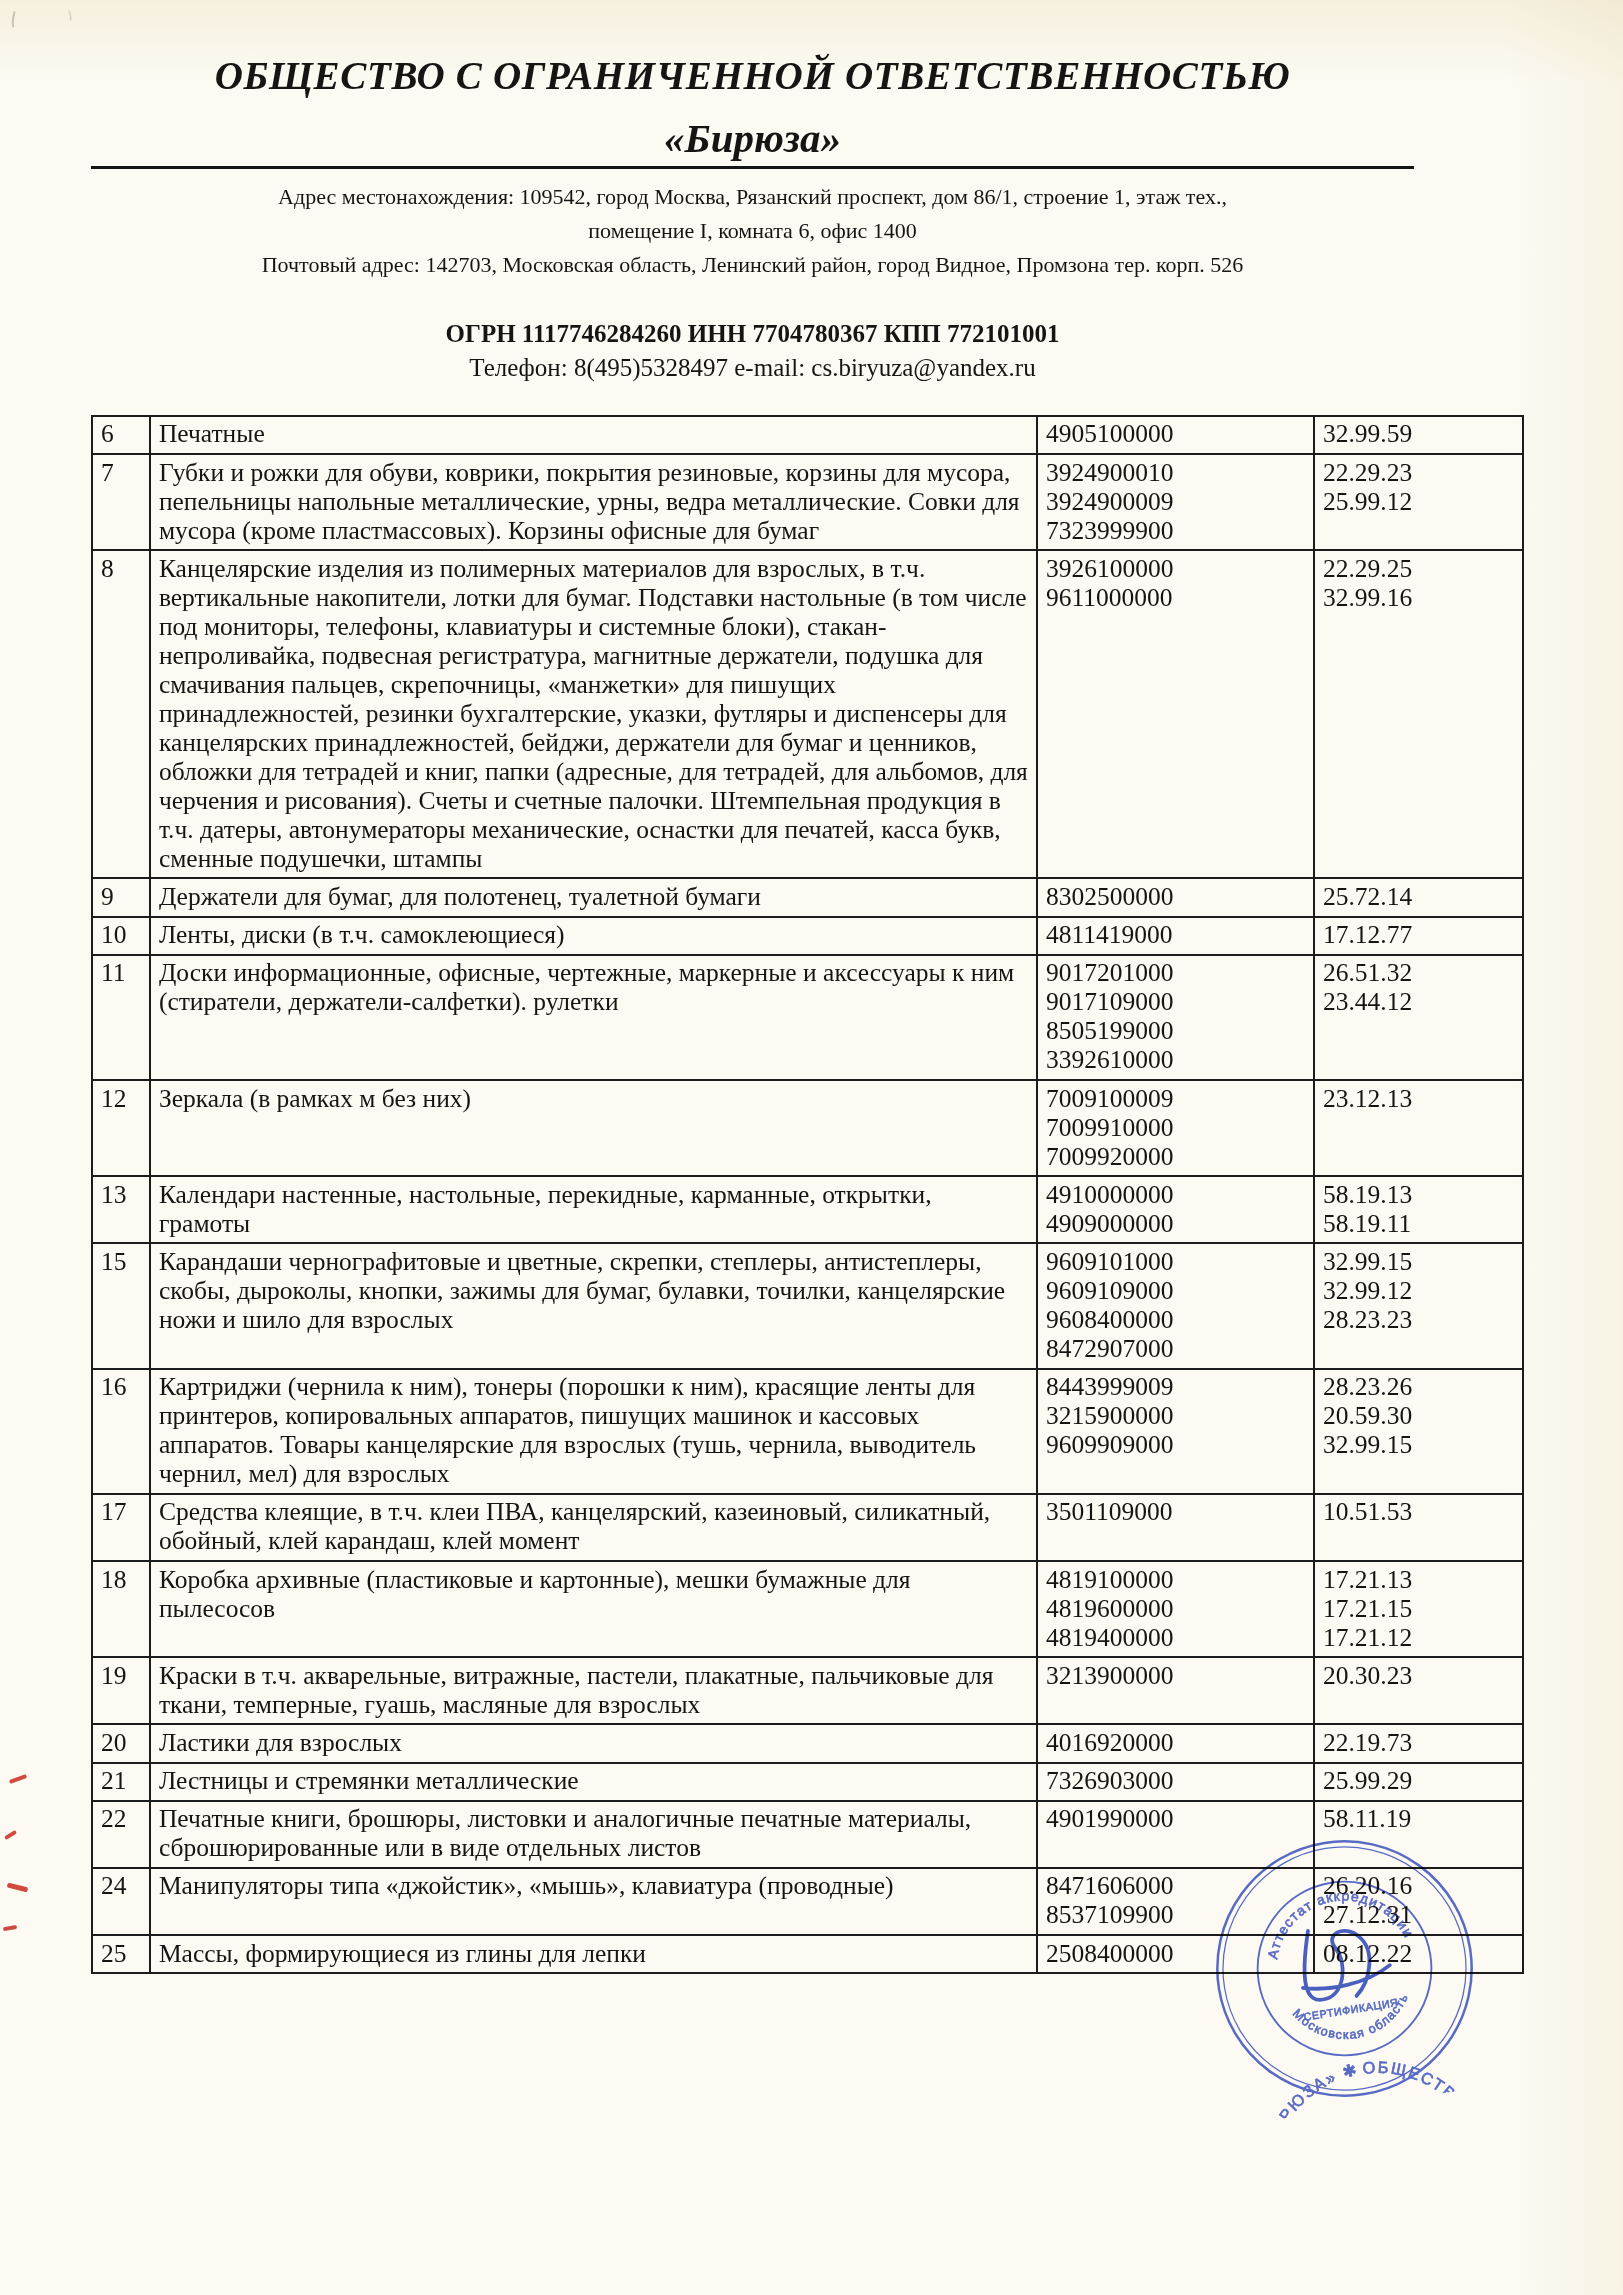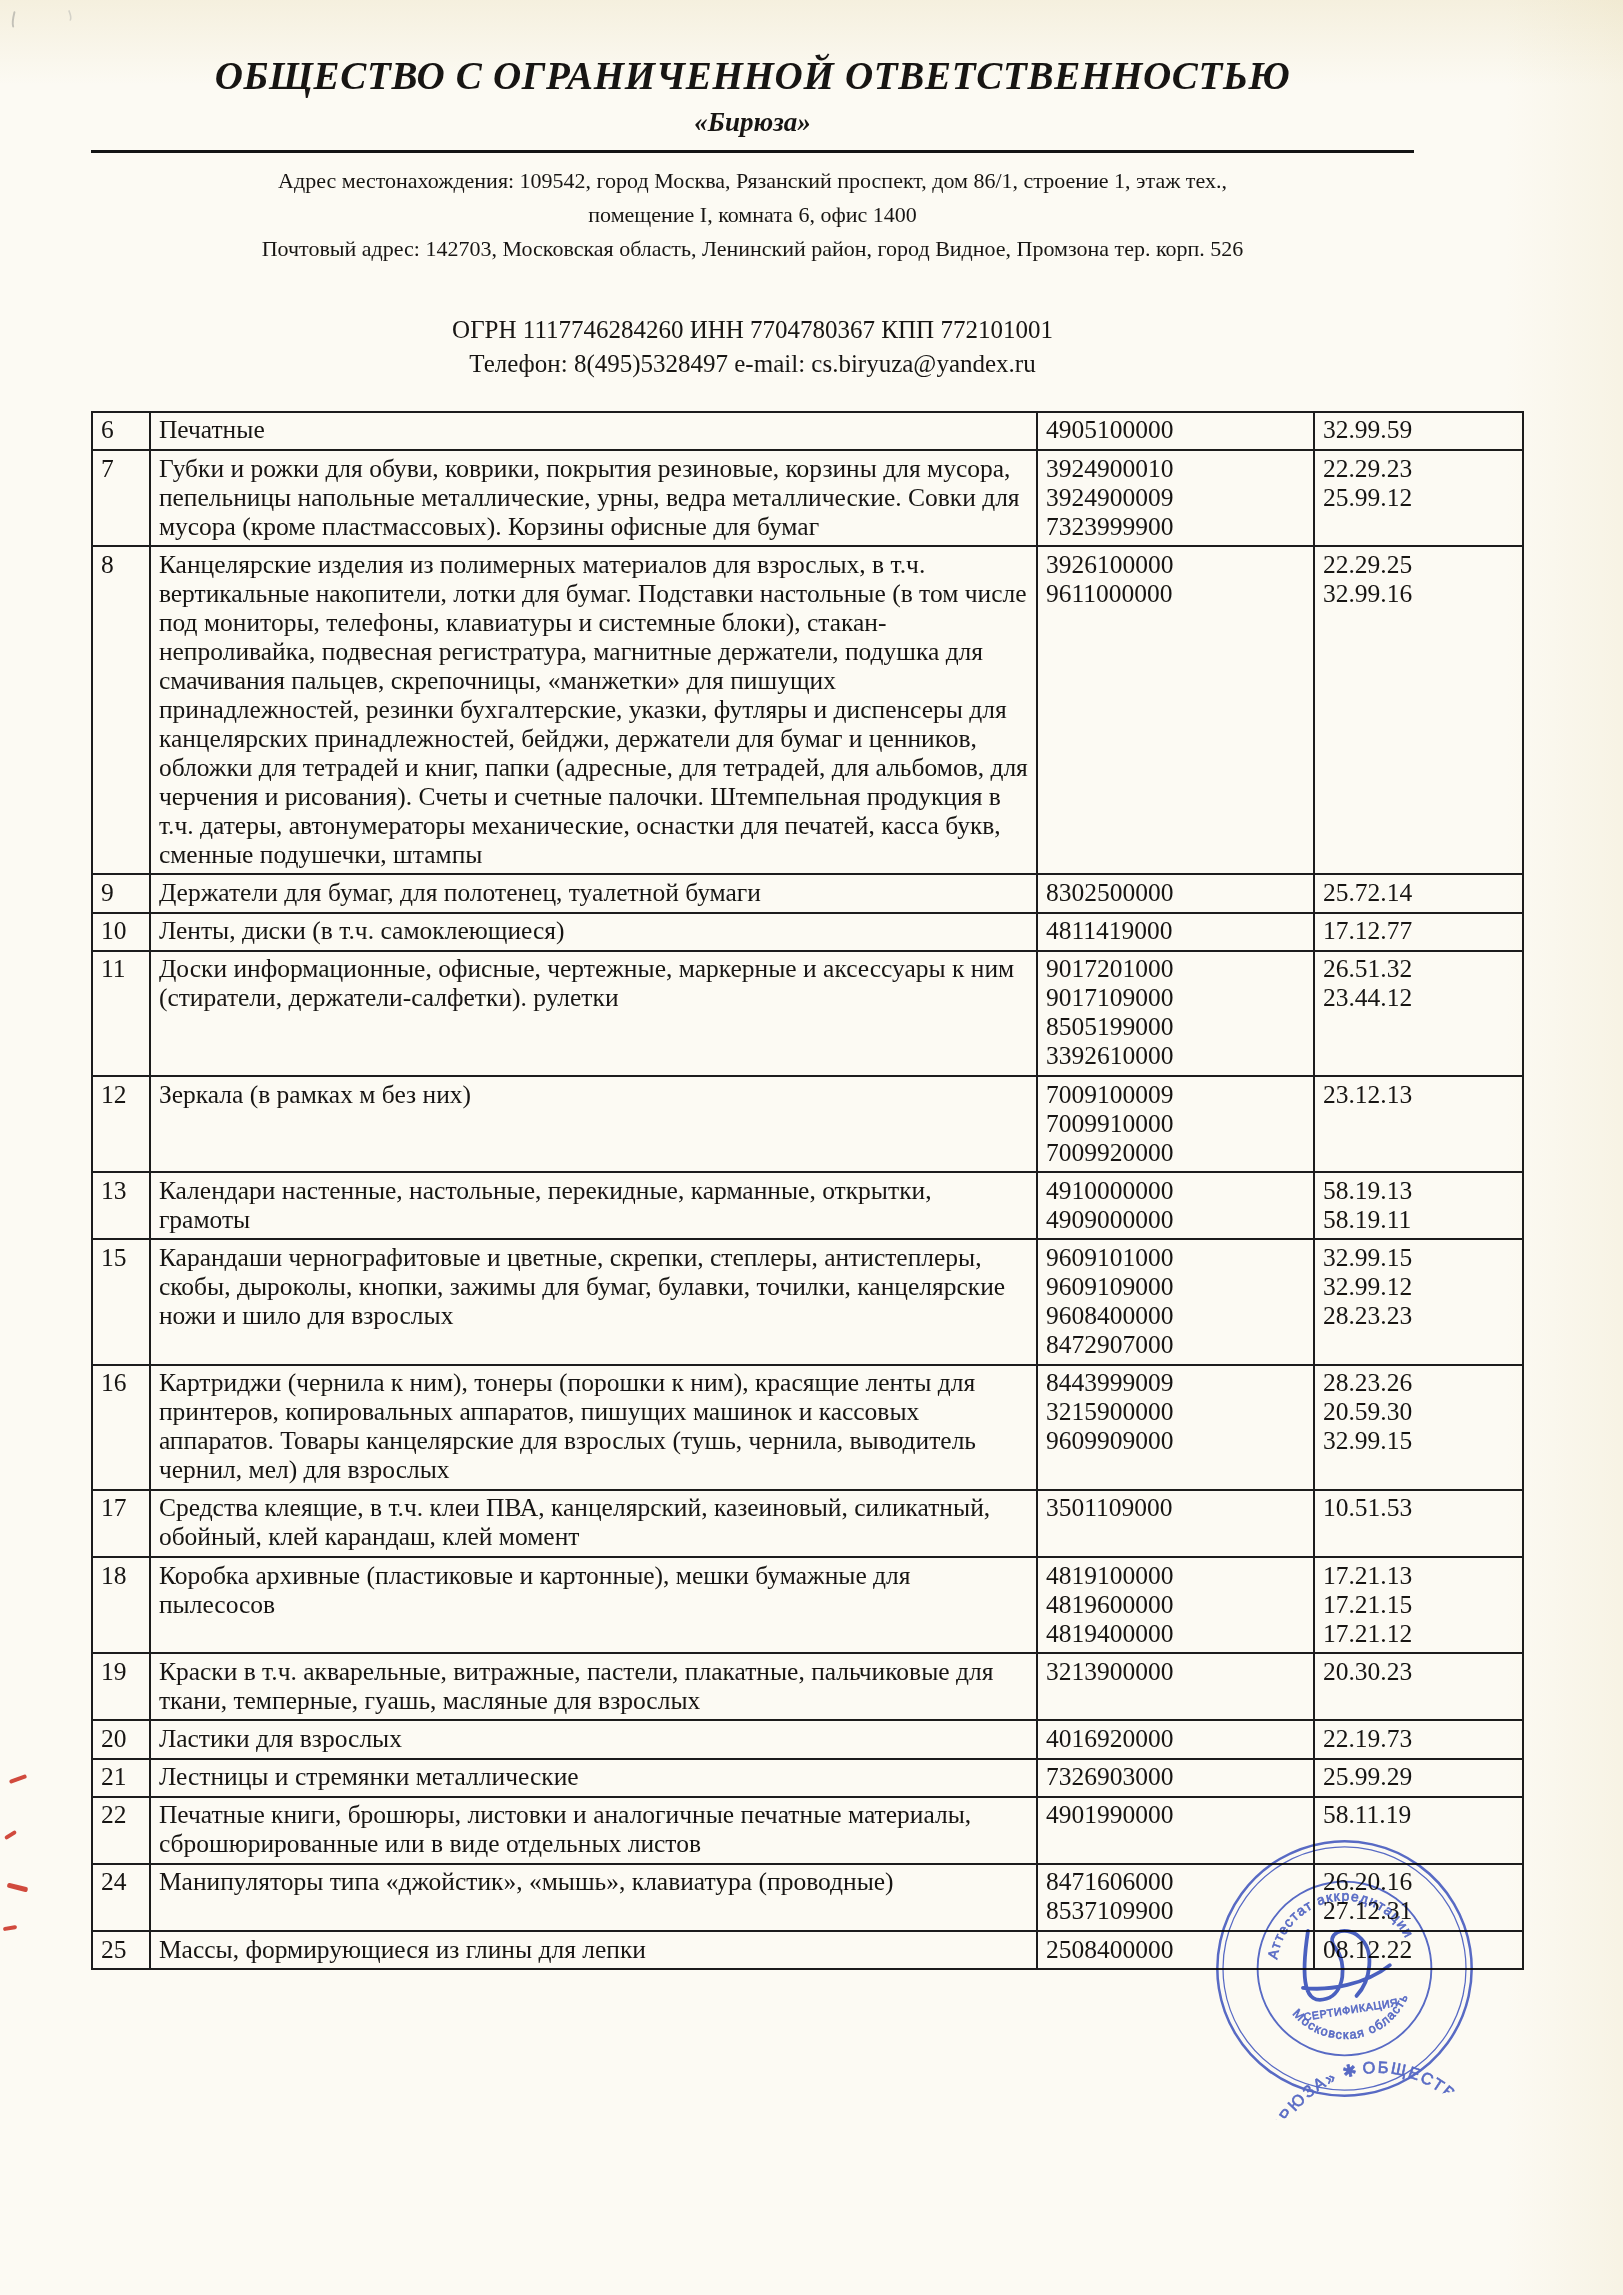--- a/index.html
+++ b/index.html
@@ -11,26 +11,26 @@
       linear-gradient(180deg, rgba(216,198,138,.20), rgba(216,198,138,0) 85px),
       linear-gradient(270deg, rgba(216,198,138,.14), rgba(216,198,138,0) 118px),
       #fcfaf3;
     overflow:hidden;
   }
   .page{ position:relative; width:1515px; height:2295px; padding:52px 101px 0 91px; }
 
   
   .doc-header{ text-align:center; }
   .org-name{ font-size:39px; line-height:48px; font-weight:bold; font-style:italic; letter-spacing:0.7px; }
-  .org-sub{ font-size:27px; line-height:42px; font-weight:bold; font-style:italic; margin-top:1px; }
+  .org-sub{ font-size:41px; line-height:42px; font-weight:bold; font-style:italic; margin-top:17px; }
   .head-rule{ height:3.9px; background:#141414; margin-top:6.5px; }
   .addr{ font-size:22px; line-height:34px; }
   .addr.first{ margin-top:10.5px; }
   .reg{ font-size:25px; line-height:34px; }
-  .reg.first{ margin-top:47px; }
+  .reg.first{ margin-top:35px;font-weight:bold; }
 
   
   table.goods{ border-collapse:collapse; table-layout:fixed; width:1431px; margin-top:30px; }
   table.goods td{
     border:2px solid #1c1c1c;
     vertical-align:top;
     font-size:25.5px; line-height:29px;
     padding:2.6px 7.9px 4.6px 7.9px;
   }
   td.c-num{ text-align:left; padding-left:9.2px; }

